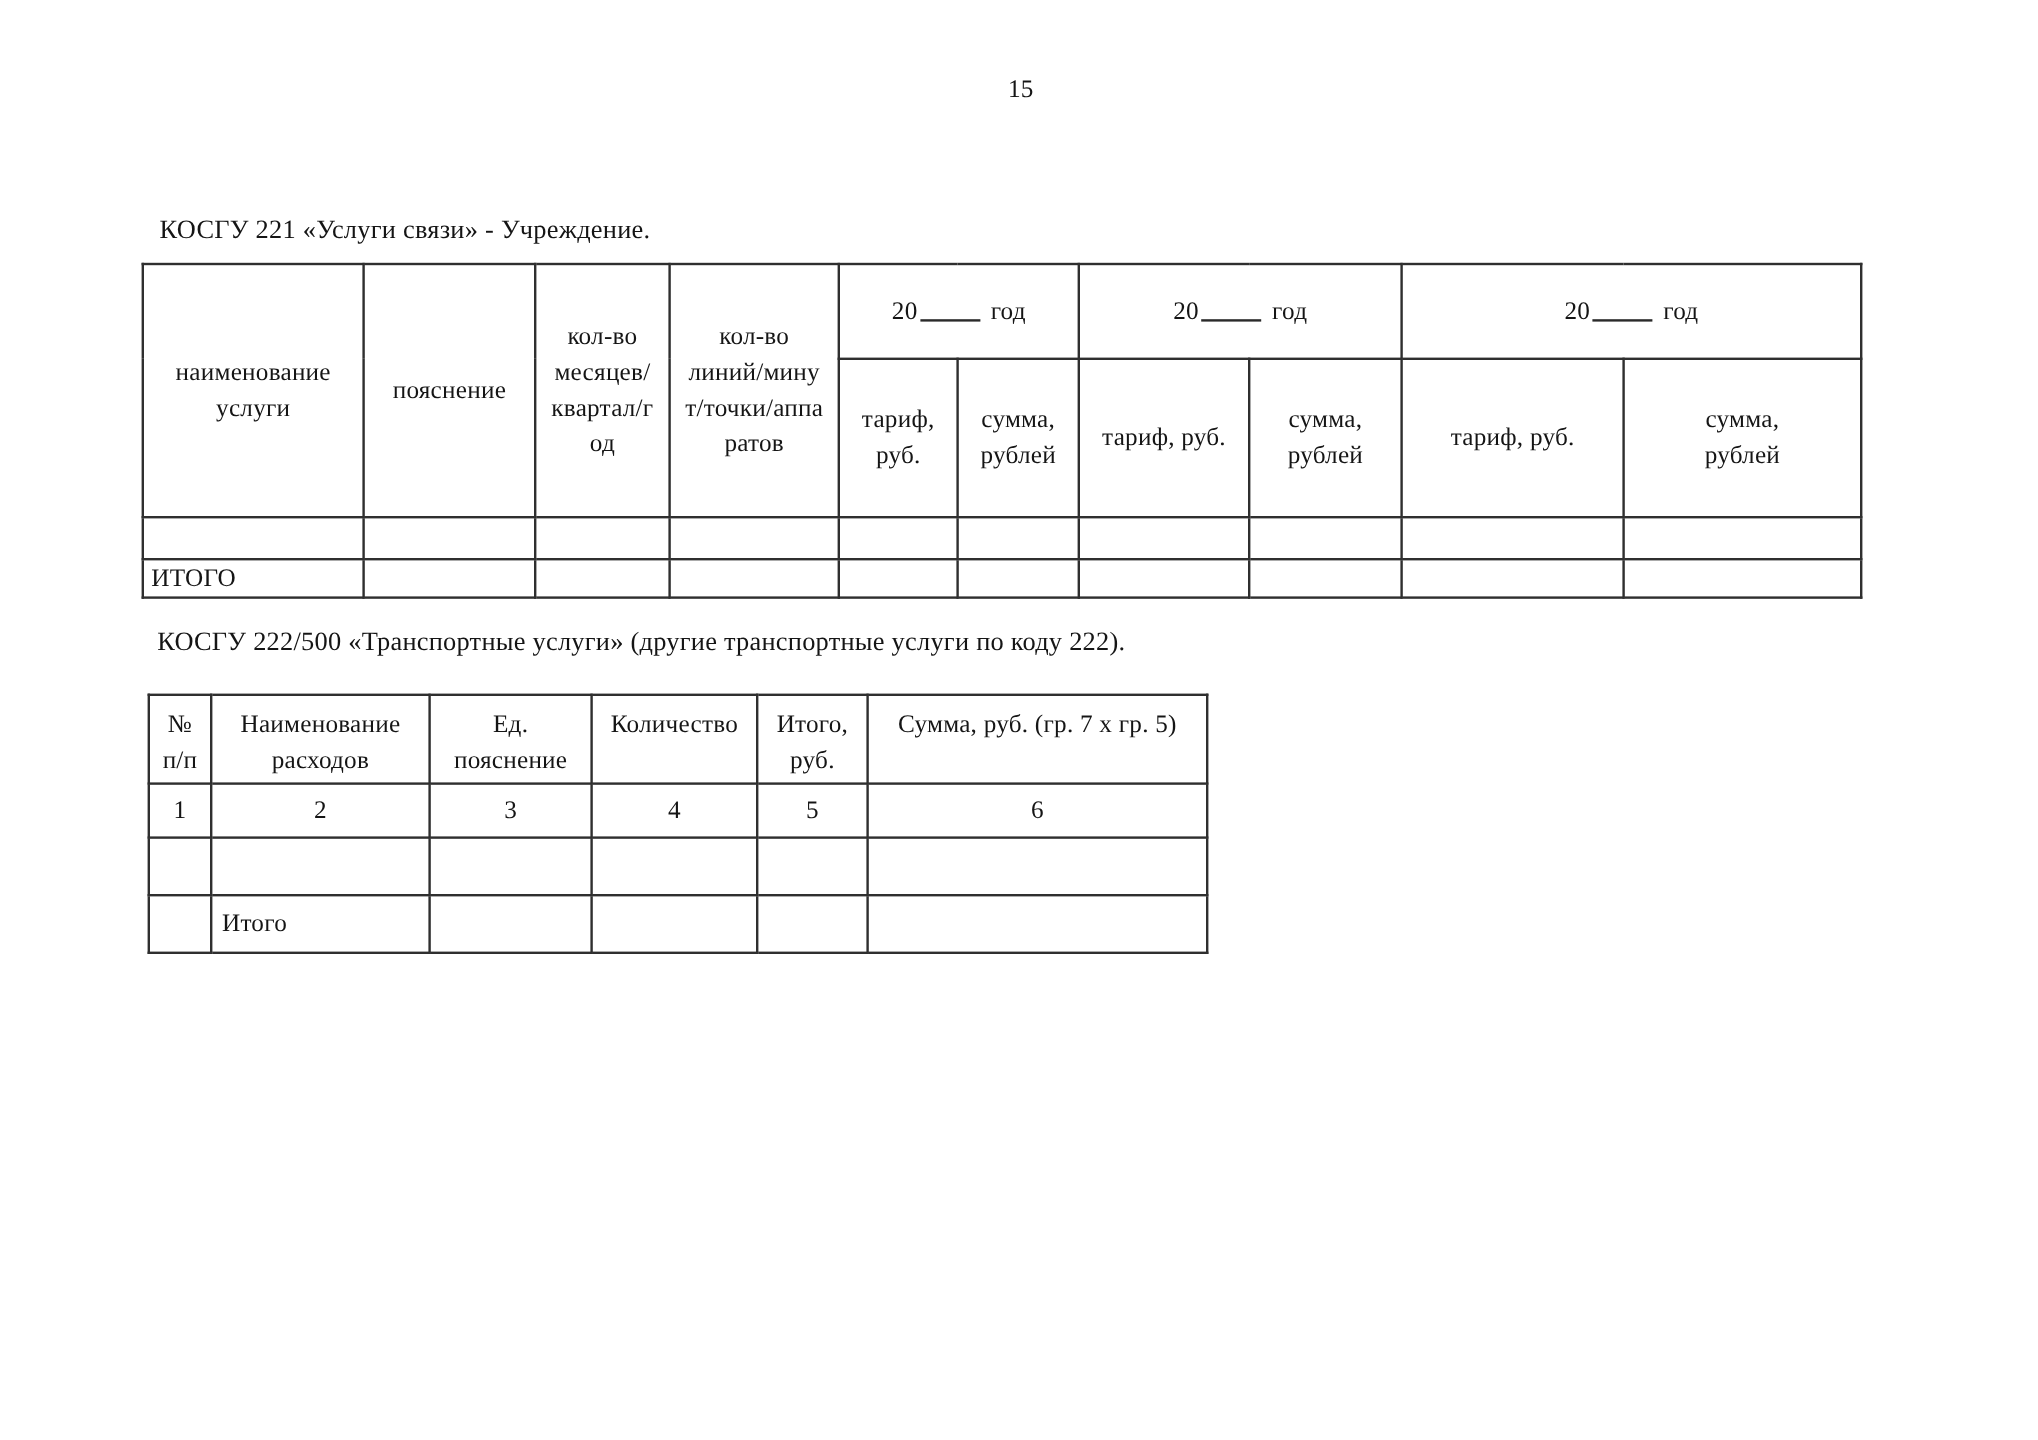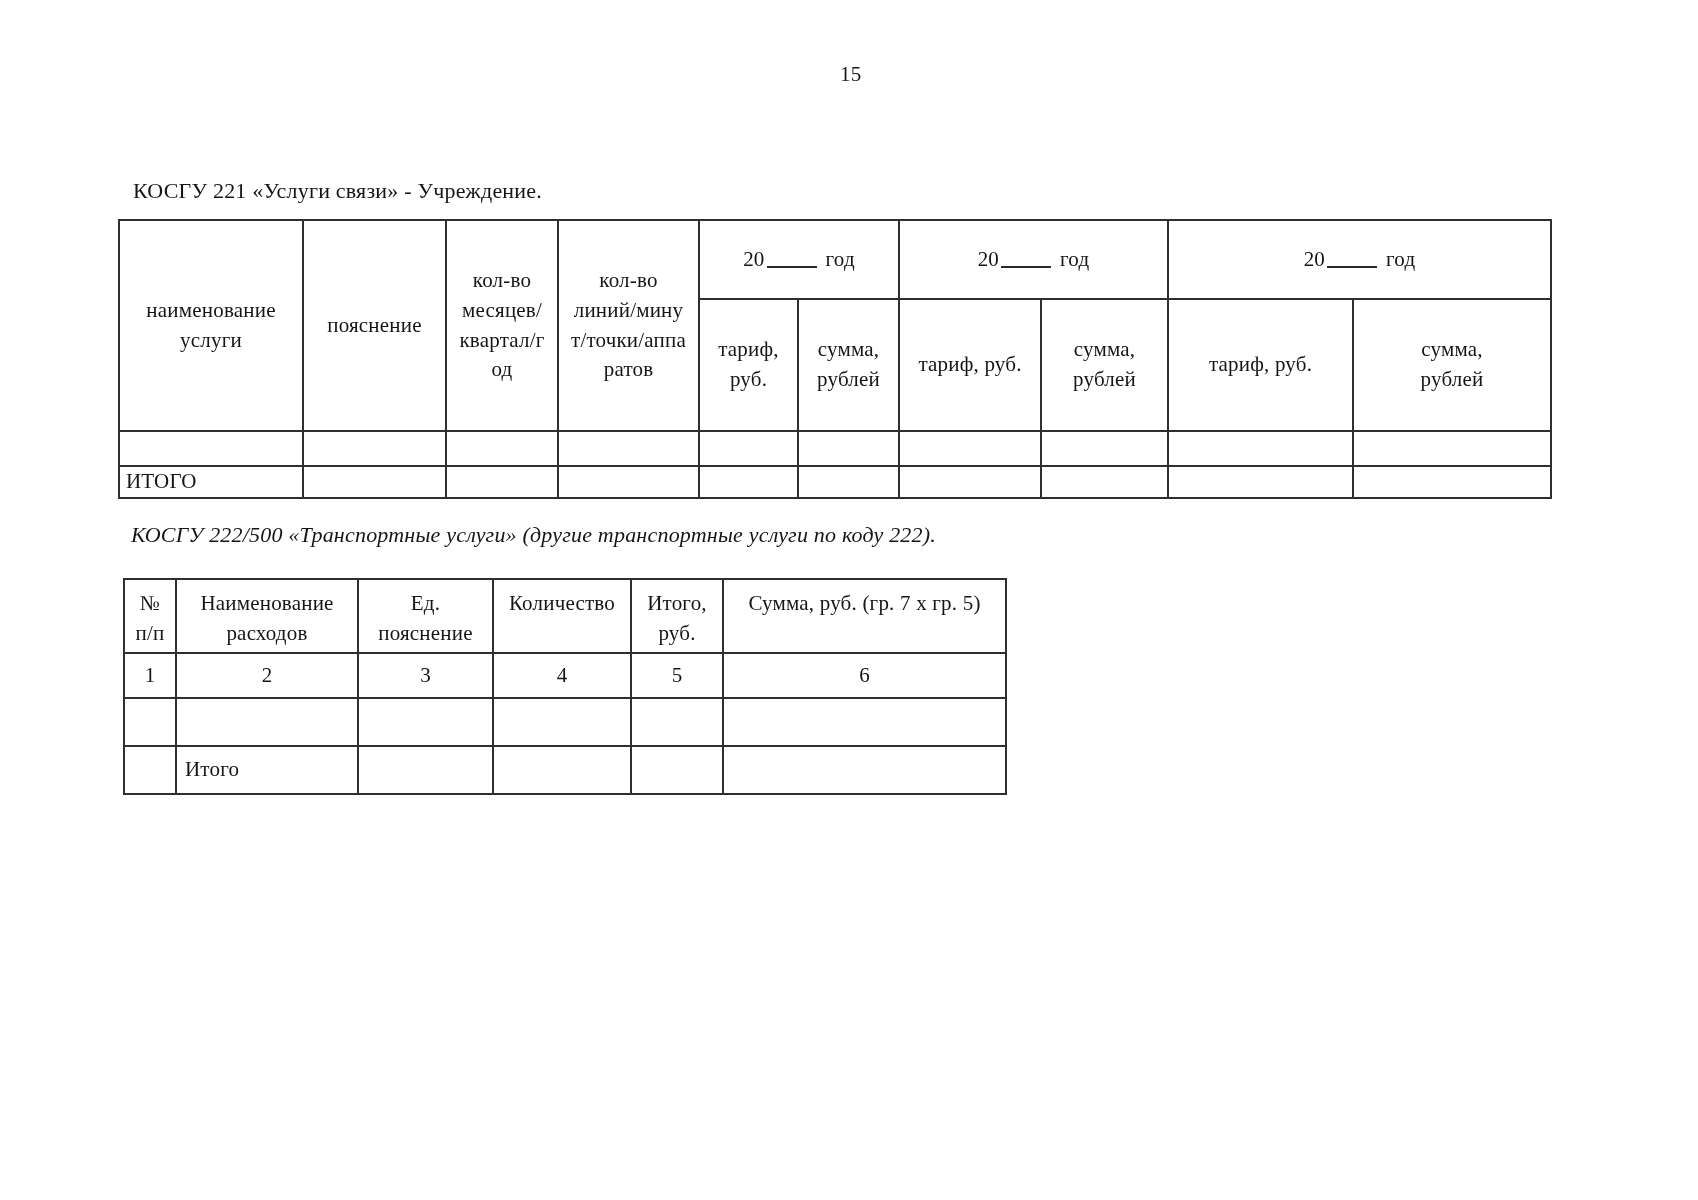--- a/index.html
+++ b/index.html
@@ -24,21 +24,21 @@
     left: 840px;
     top: 62px;
     font-size: 21px;
   }
   .heading {
     position: absolute;
     font-size: 22px;
     white-space: nowrap;
   }
   .heading-1 { left: 133px; top: 178px; }
-  .heading-2 { left: 131px; top: 522px; font-style: italic; }
+  .heading-2 { left: 131px; top: 522px; }
 
   table {
     position: absolute;
     border-collapse: collapse;
     table-layout: fixed;
     background: #ffffff;
   }
   .t1 { left: 118px; top: 219px; width: 1432px; }
   .t2 { left: 123px; top: 578px; width: 882px; }
 

